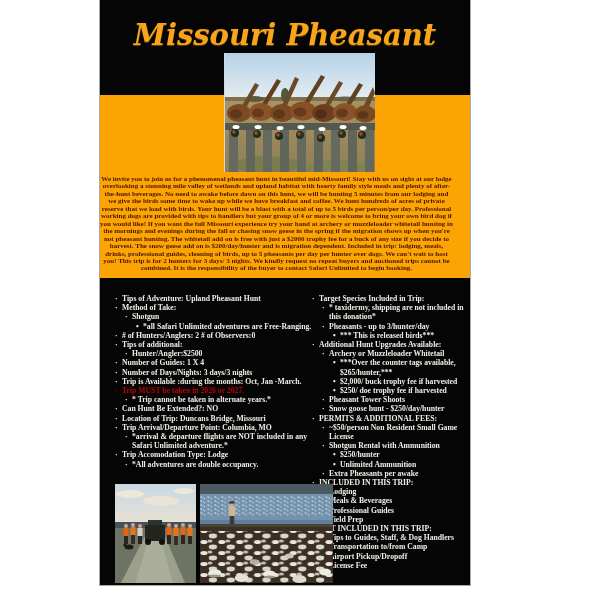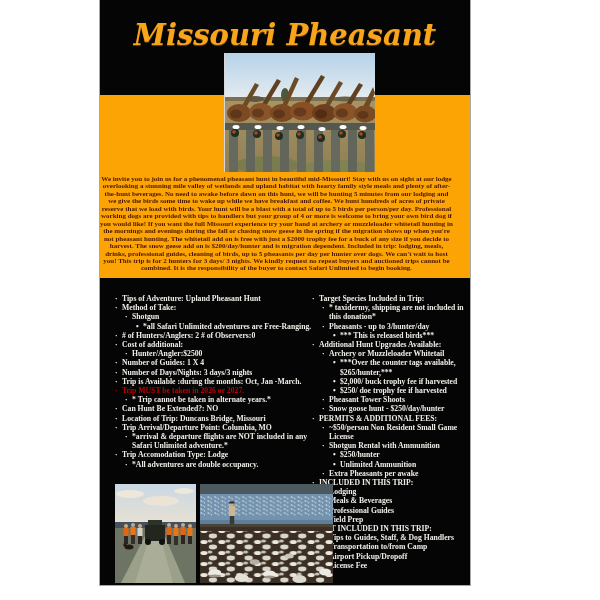--- a/index.html
+++ b/index.html
@@ -159,21 +159,21 @@
           <div class="li lvl2">
             <span class="bullet">•</span>
             <span class="txt">*all Safari Unlimited adventures are Free-Ranging.</span>
           </div>
           <div class="li lvl0">
             <span class="bullet">·</span>
             <span class="txt"># of Hunters/Anglers: 2 # of Observers:0</span>
           </div>
           <div class="li lvl0">
             <span class="bullet">·</span>
-            <span class="txt">Cost of additional:</span>
+            <span class="txt">Tips of additional:</span>
           </div>
           <div class="li lvl1">
             <span class="bullet">·</span>
             <span class="txt">Hunter/Angler:$2500</span>
           </div>
           <div class="li lvl0">
             <span class="bullet">·</span>
             <span class="txt">Number of Guides: 1 X 4</span>
           </div>
           <div class="li lvl0">

